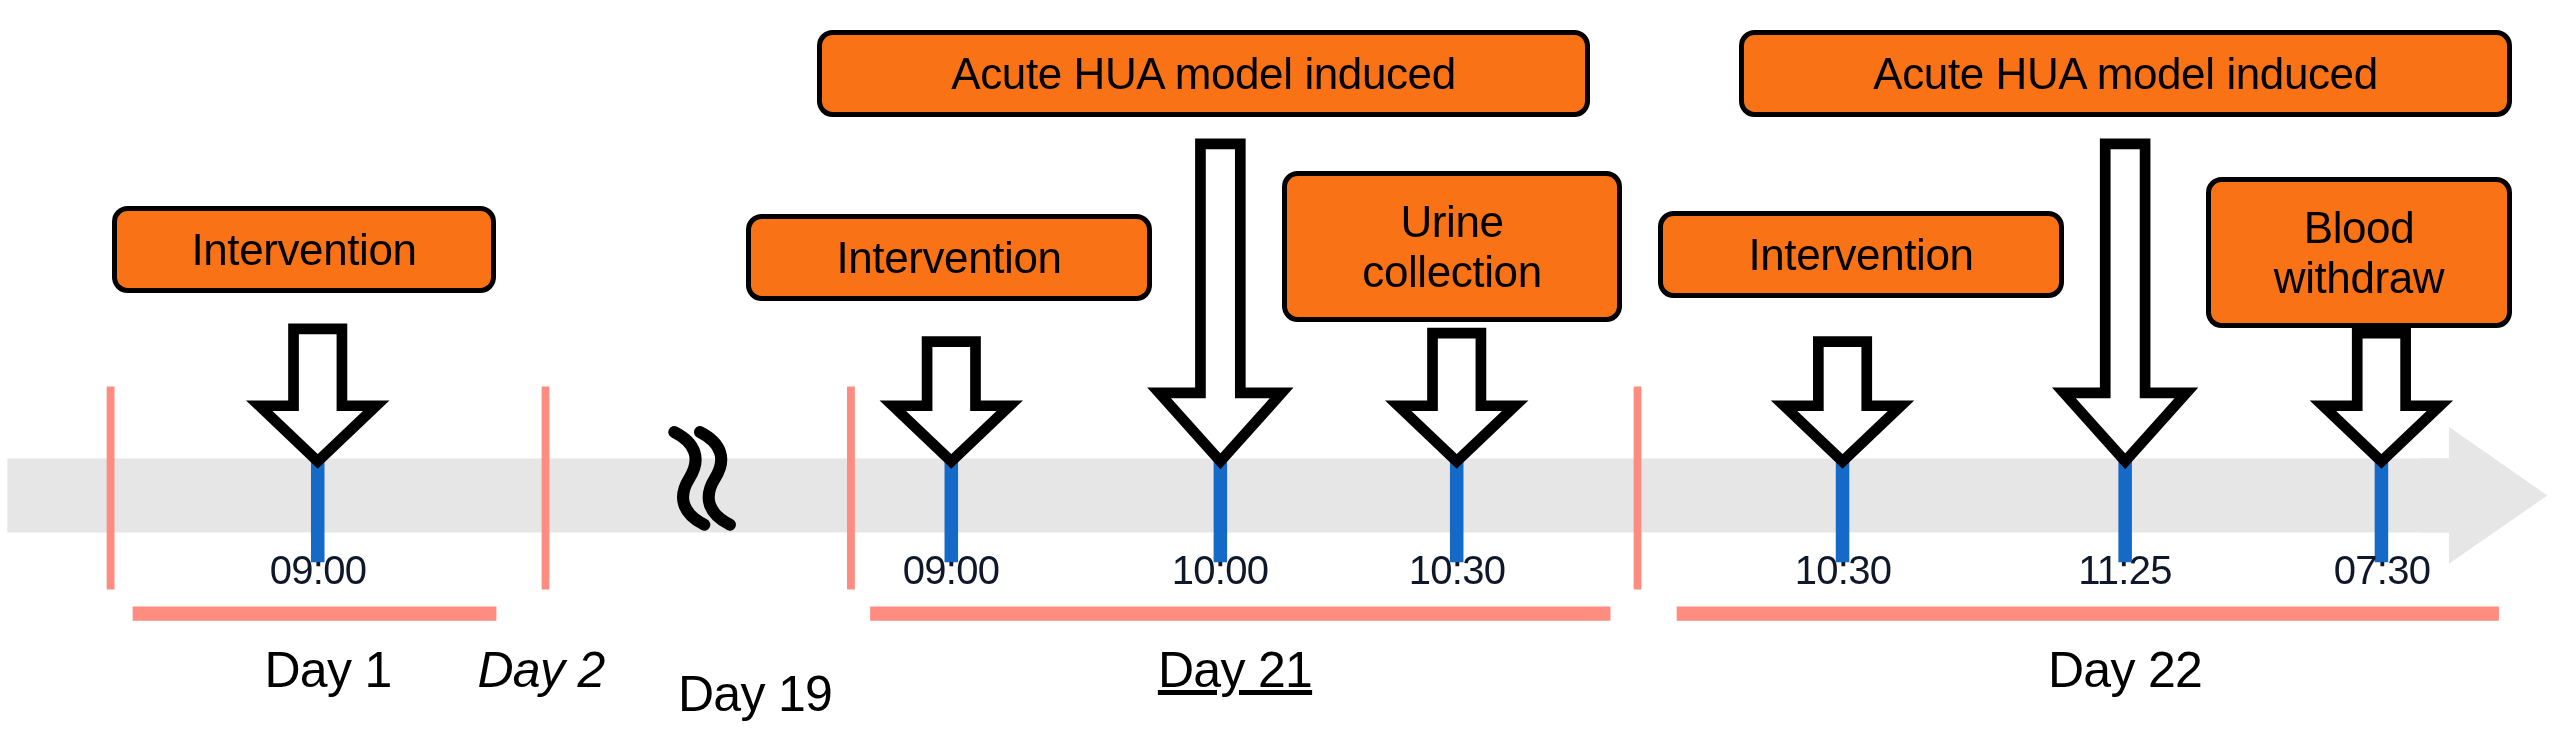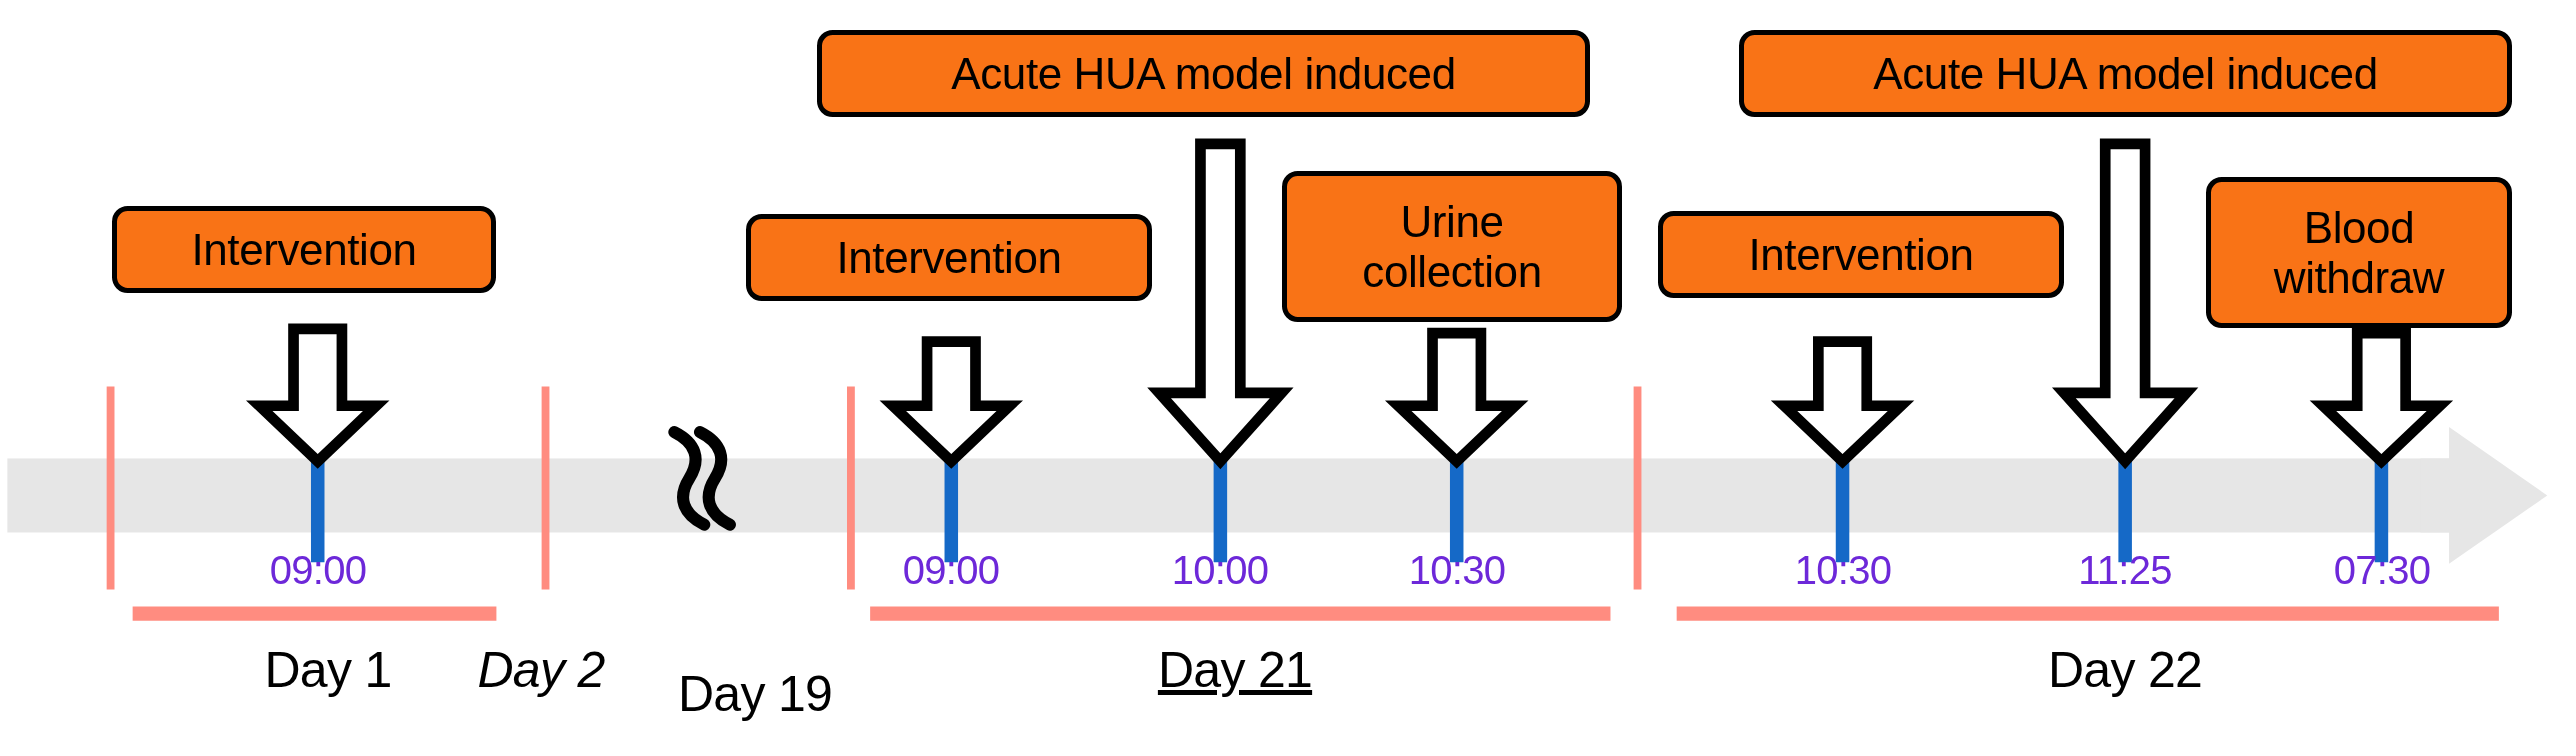--- a/index.html
+++ b/index.html
@@ -45,21 +45,21 @@
     letter-spacing: -0.4px;
     white-space: pre-line;
   }
   .evt-box.one-line { font-size: 44px; }
   .evt-box.two-line { font-size: 44px; }
 
   
   .time-label {
     position: absolute;
     font-size: 40px;
-    color: #6d28d9;
+    color: #0f172a;
     text-align: center;
     letter-spacing: -0.7px;
     transform: translateX(-50%);
     white-space: nowrap;
   }
 
   
   .day-label {
     position: absolute;
     font-size: 50px;

